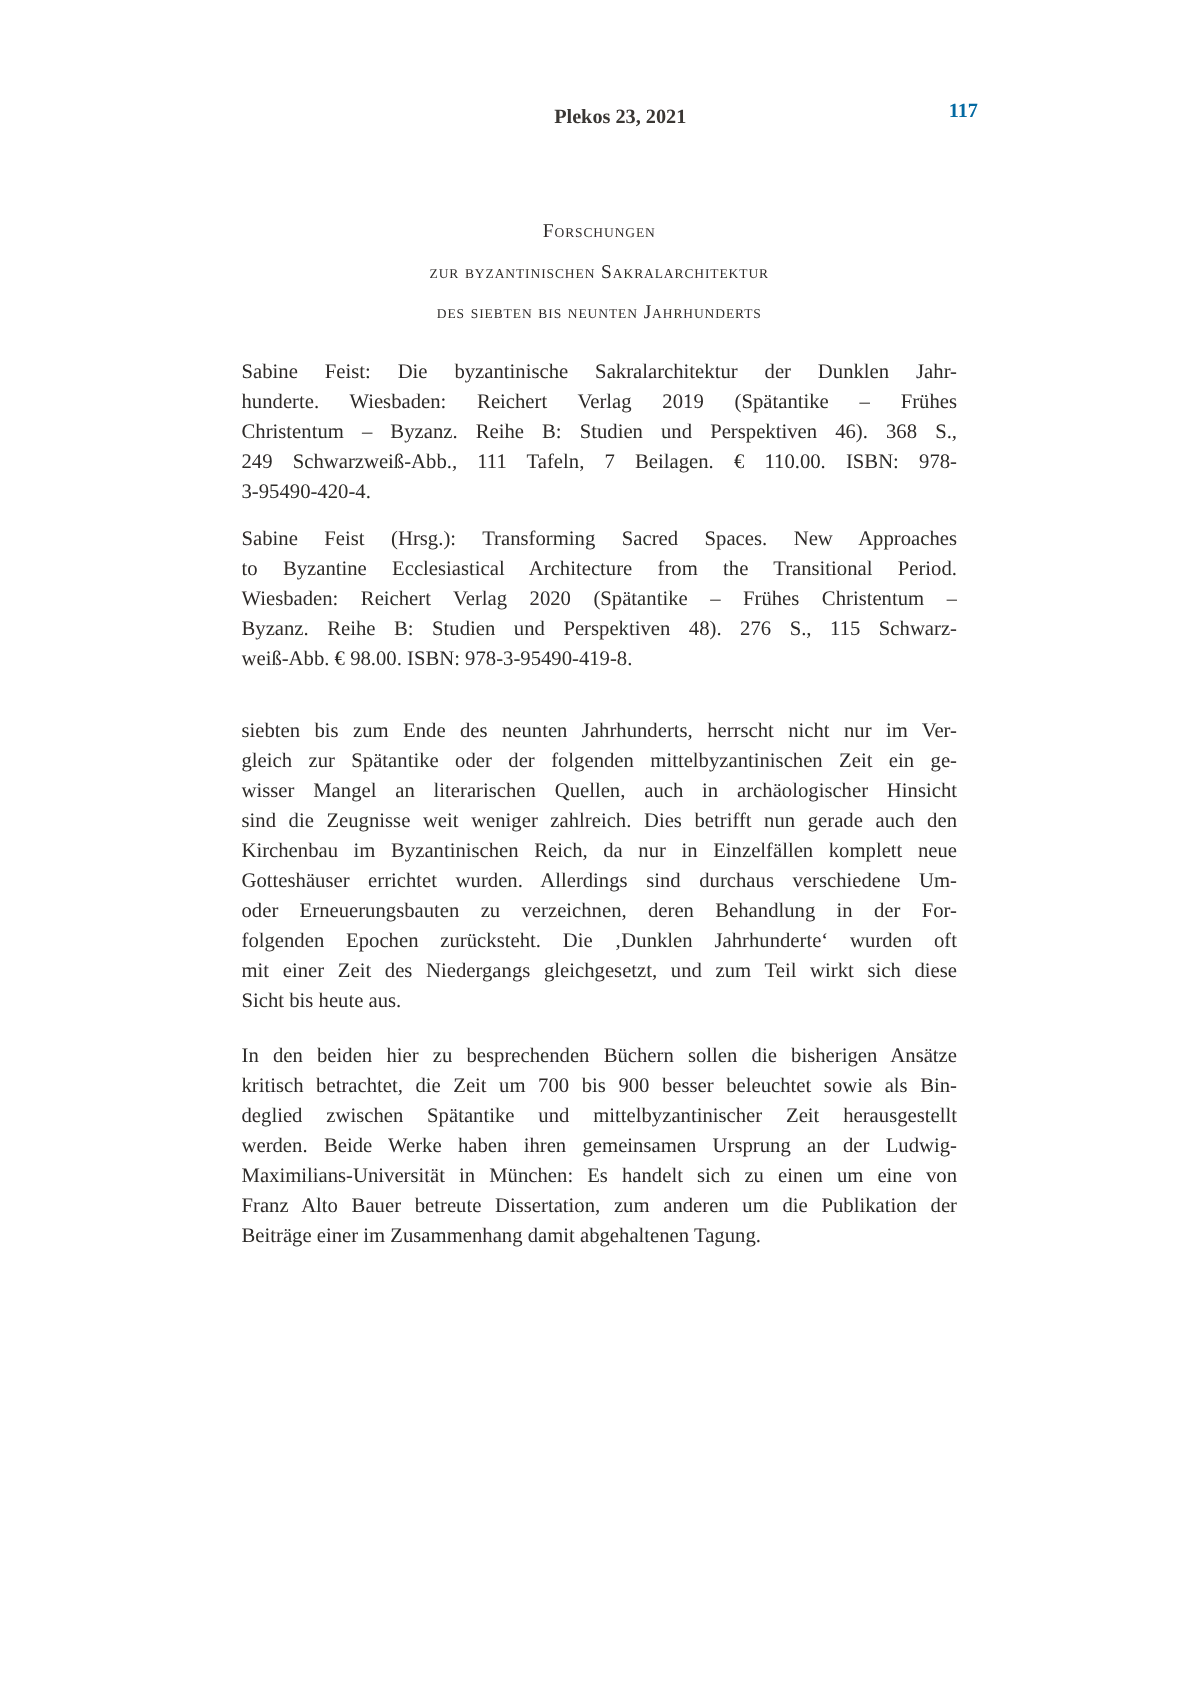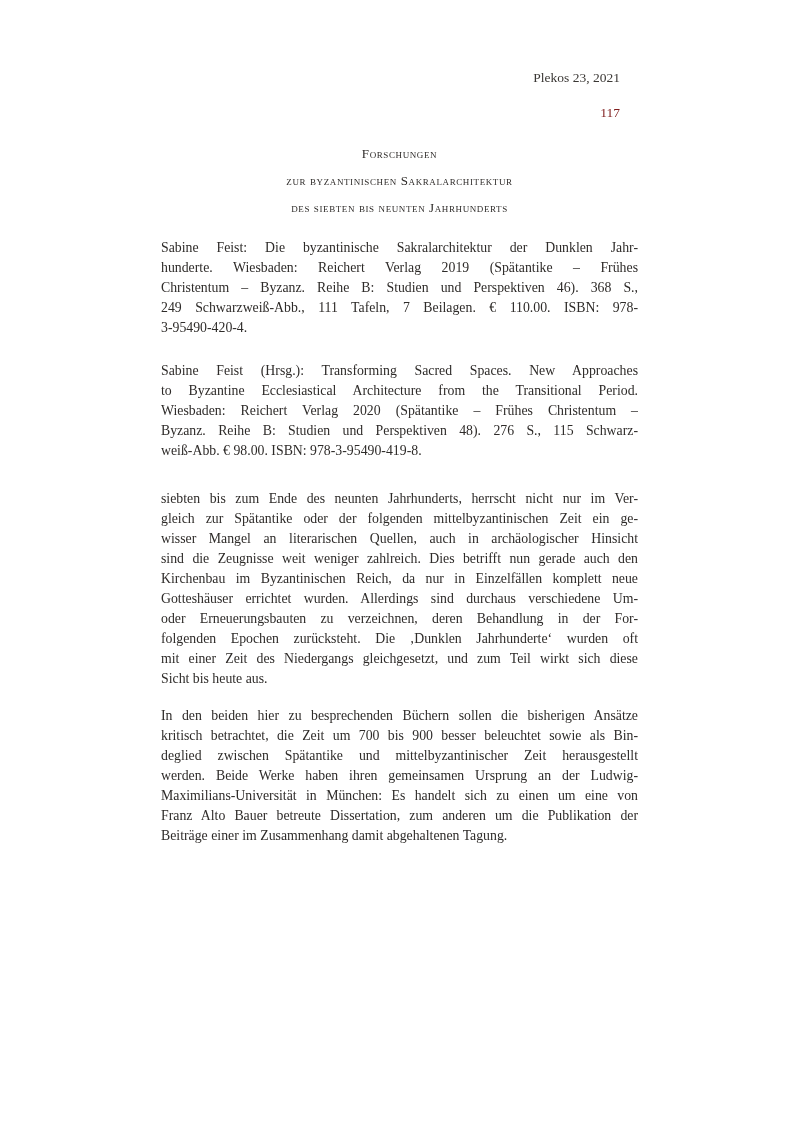--- a/index.html
+++ b/index.html
@@ -8,34 +8,34 @@
     width: 799px;
     height: 1131px;
     background: #ffffff;
     font-family: "Liberation Serif", "DejaVu Serif", serif;
     color: #2e2b29;
     overflow: hidden;
   }
   .running-header {
     position: absolute;
     top: 70px;
-    left: 143px;
+    left: 175px;
     width: 477px;
     font-size: 13.5px;
     line-height: 16px;
-    text-align: right;
+    text-align: center;
     color: #3a3734;
+    font-weight: bold;
   }
   .page-number {
     position: absolute;
     right: 0;
     top: -4px;
     font-size: 13.5px;
-    color: #7f1d1d;
-    margin-top: 39px;
+    color: #0369a1;
   }
   .article-title {
     position: absolute;
     top: 140px;
     left: 131px;
     width: 537px;
     text-align: center;
     font-variant: small-caps;
     font-size: 13px;
     line-height: 27px;
@@ -50,21 +50,21 @@
     font-size: 13.8px;
     line-height: 20px;
     overflow: hidden;
   }
   .line {
     text-align: justify;
     text-align-last: justify;
     hyphens: none;
   }
   .line.last { text-align-last: left; }
-  .bib-section .para + .para { margin-top: 23px; }
+  .bib-section .para + .para { margin-top: 11px; }
   .body-section { margin-top: 28px; }
   .body-section .para + .para { margin-top: 17px; }
 </style>
 </head>
 <body>
 
 <div class="page">
 
   <div class="running-header">
     <span>Plekos 23, 2021</span>

